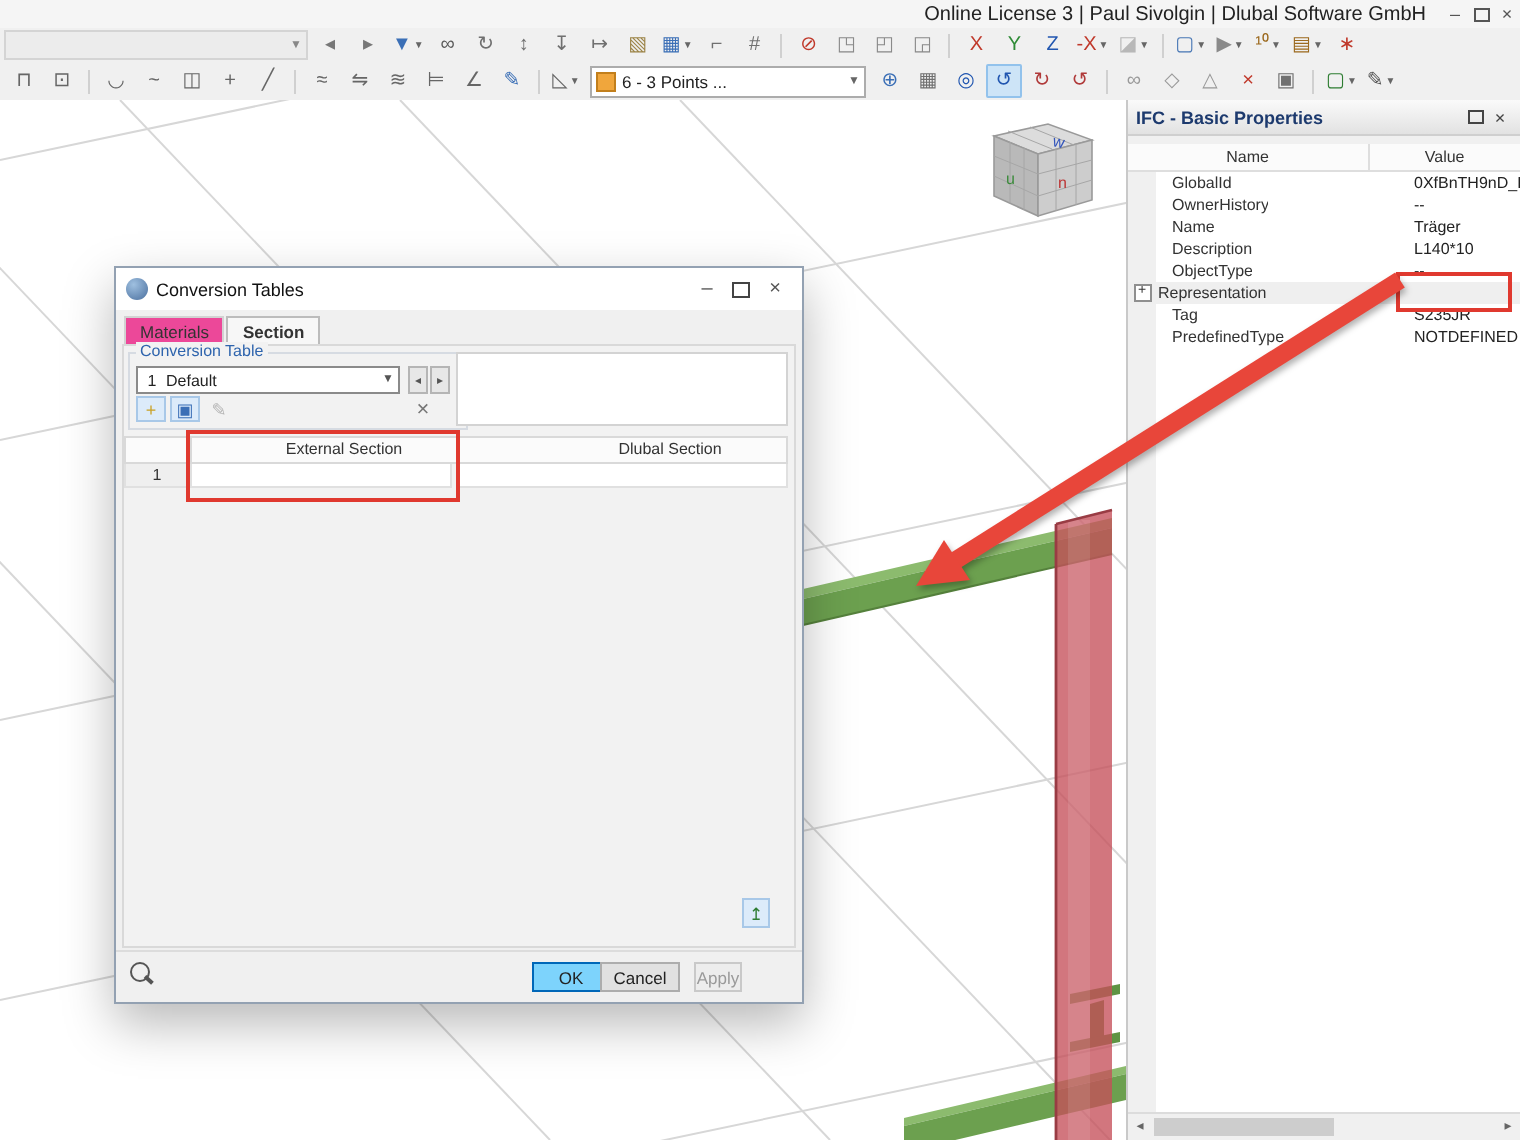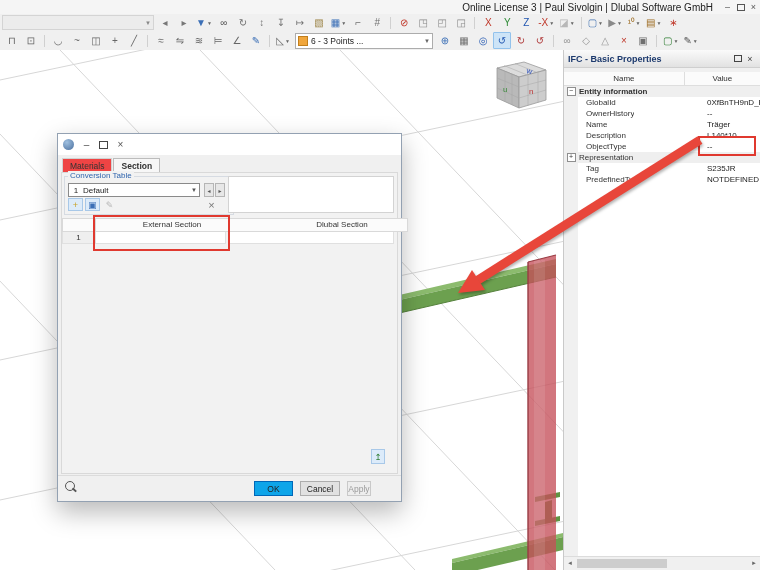--- a/index.html
+++ b/index.html
@@ -56,21 +56,21 @@
   .hscroll .thumb{position:absolute;left:13px;top:2px;width:90px;height:9px;background:#cdcdcd;}
 
   
   .dialog{position:absolute;left:57px;top:133px;width:345px;height:369px;background:#f0f0f0;border:1px solid #93a1b2;box-shadow:0 10px 24px rgba(0,0,0,.28);box-sizing:border-box;z-index:30;}
   .dlg-title{height:21px;background:#fff;display:flex;align-items:center;padding:0 5px;font-size:9px;color:#111;}
   .dlg-icon{width:11px;height:11px;border-radius:50%;background:radial-gradient(circle at 35% 30%,#9fc0e0,#4a6f9e);margin-right:4px;flex:none;}
   .dlg-title .dtext{flex:1;}
   .dbtn{width:17px;height:15px;display:inline-flex;align-items:center;justify-content:center;color:#555;font-size:10px;}
   .dbtn .sq{width:7px;height:6px;border:1px solid #444;display:inline-block;}
   .dlg-tabs{position:absolute;left:4px;top:22px;height:17px;display:flex;align-items:flex-end;gap:1px;}
-  .dtab{font-size:8.5px;padding:2px 7px 2px;border:1px solid #d2d2d2;border-bottom:none;background:#ef4444;color:#333;}
+  .dtab{font-size:8.5px;padding:2px 7px 2px;border:1px solid #d2d2d2;border-bottom:none;background:#ec4899;color:#333;}
   .dtab.active{background:#f7f7f7;border-color:#bcbcbc;position:relative;top:1px;padding-bottom:3px;font-weight:bold;}
   .dlg-body{position:absolute;left:3px;top:38px;right:3px;height:300px;border:1px solid #d9d9d9;background:#f2f2f2;}
   .grouplabel{position:absolute;left:10px;top:37px;font-size:8px;color:#2e64ad;background:#f2f2f2;padding:0 2px;z-index:2;}
   .groupbox{position:absolute;left:6px;top:42px;width:168px;height:37px;border:1px solid #d6dbe2;}
   .dcombo{position:absolute;left:10px;top:49px;width:132px;height:14px;background:#fff;border:1px solid #8a8a8a;display:flex;align-items:center;font-size:8px;box-sizing:border-box;}
   .dcombo .idx{width:14px;text-align:center;color:#222;}
   .dcombo .nm{flex:1;color:#222;}
   .dcombo .chev{font-size:6px;color:#555;margin-right:2px;}
   .spin{position:absolute;top:49px;width:10px;height:14px;background:#e7e7e7;border:1px solid #b5b5b5;display:flex;align-items:center;justify-content:center;font-size:6px;color:#555;box-sizing:border-box;}
   .dtool{position:absolute;top:64px;width:15px;height:13px;background:#dcebfa;border:1px solid #a8c8e8;display:flex;align-items:center;justify-content:center;font-size:9px;box-sizing:border-box;}
@@ -78,21 +78,21 @@
   .preview{position:absolute;left:170px;top:42px;width:166px;height:37px;background:#fff;border:1px solid #d3d3d3;box-sizing:border-box;}
   .thead{position:absolute;top:84px;height:14px;background:#fbfbfb;border:1px solid #d9d9d9;box-sizing:border-box;font-size:8px;color:#333;text-align:center;line-height:12px;}
   .tcell{position:absolute;top:98px;height:12px;background:#fff;border:1px solid #e0e0e0;border-top:none;box-sizing:border-box;font-size:8px;text-align:center;line-height:11px;}
   .no-gut{background:#efefef;}
   .footicons{position:absolute;top:316px;right:16px;display:flex;gap:2px;align-items:center;}
   .ficon{width:14px;height:13px;display:inline-flex;align-items:center;justify-content:center;font-size:9px;box-sizing:border-box;}
   .ficon.btn{background:#dcebfa;border:1px solid #a8c8e8;color:#2e7d32;}
   .dlg-sep{position:absolute;left:0;right:0;top:341px;border-top:1px solid #dcdcdc;}
   .dlg-buttons{position:absolute;top:347px;left:0;width:100%;height:16px;}
   .btn{position:absolute;height:15px;background:#e1e1e1;border:1px solid #adadad;font-size:8.5px;color:#222;display:flex;align-items:center;justify-content:center;box-sizing:border-box;}
-  .btn.default{border:1px solid #0067b8;background:#0ea5e9;}
+  .btn.default{border:1px solid #0067b8;background:#7dd3fc;margin-left:12px;}
   .btn.disabled{color:#9a9a9a;background:#ededed;border-color:#c9c9c9;}
   .searchbtn{position:absolute;left:6px;top:347px;width:13px;height:13px;}
   .searchbtn .ring{position:absolute;left:1px;top:0;width:8px;height:8px;border:1.6px solid #555;border-radius:50%;}
   .searchbtn .tail{position:absolute;left:8px;top:8px;width:5px;height:1.6px;background:#555;transform:rotate(42deg);}
 
   
   .redbox{position:absolute;border:2px solid #e0392f;z-index:40;pointer-events:none;}
   .arrow-overlay{position:absolute;left:0;top:0;width:760px;height:570px;z-index:60;pointer-events:none;}
 </style>
 </head>
@@ -377,27 +377,20 @@
           <span class="sq"></span>
         </span>
       <span class="phbtn">×</span>
     </div>
     <div class="panel-gap"></div>
     <div class="colhead">
       <span class="c1">Name</span>
       <span class="c2">Value</span>
     </div>
     <div class="prop-rows">
-        <div class="prow lvl0 boldrow">
-          <span class="gutter">
-            <span class="expbox">−</span>
-          </span>
-          <span class="plabel">Entity information</span>
-          <span class="pvalue"></span>
-        </div>
         <div class="prow lvl1">
           <span class="gutter"></span>
           <span class="plabel">GlobalId</span>
           <span class="pvalue">0XfBnTH9nD_R</span>
         </div>
         <div class="prow lvl1">
           <span class="gutter"></span>
           <span class="plabel">OwnerHistory</span>
           <span class="pvalue">--</span>
         </div>
@@ -439,20 +432,21 @@
       <span class="thumb"></span>
       <span class="arrow" style="right:0;">▸</span>
     </div>
 
     <div class="redbox" style="left:134px;top:86px;width:54px;height:16px;"></div>
   </div>
 
   <div class="dialog">
     <div class="dlg-title">
       <span class="dlg-icon"></span>
+      <span class="dtext">Conversion Tables</span>
       <span class="dbtn">–</span>
       <span class="dbtn">
           <span class="sq"></span>
         </span>
       <span class="dbtn">×</span>
     </div>
     <div class="dlg-tabs">
       <span class="dtab">Materials</span>
       <span class="dtab active">Section</span>
     </div>
@@ -471,21 +465,21 @@
 
     <span class="dtool" style="left:10px;color:#c9a227;">+</span>
     <span class="dtool" style="left:27px;color:#3b6fb6;">▣</span>
     <span class="dtool flat" style="left:44px;color:#b5b5b5;">✎</span>
     <span class="dtool flat" style="left:146px;color:#777;font-size:11px;">×</span>
 
     <div class="preview"></div>
 
     <div class="thead" style="left:4px;width:54px;padding-left:48px;">No.</div>
     <div class="thead" style="left:37px;width:154px;">External Section</div>
-    <div class="thead" style="left:170px;width:180px;padding-left:48px;">Dlubal Section</div>
+    <div class="thead" style="left:170px;width:166px;padding-left:48px;">Dlubal Section</div>
     <div class="tcell no-gut" style="left:4px;width:33px;">1</div>
     <div class="tcell" style="left:37px;width:131px;"></div>
     <div class="tcell" style="left:170px;width:166px;"></div>
 
     <div class="redbox" style="left:35px;top:81px;width:133px;height:32px;"></div>
 
     <div class="footicons">
       <span class="ficon flat" style="color:#888;font-size:11px;">×</span>
       <span class="ficon btn">↧</span>
       <span class="ficon btn">↥</span>

